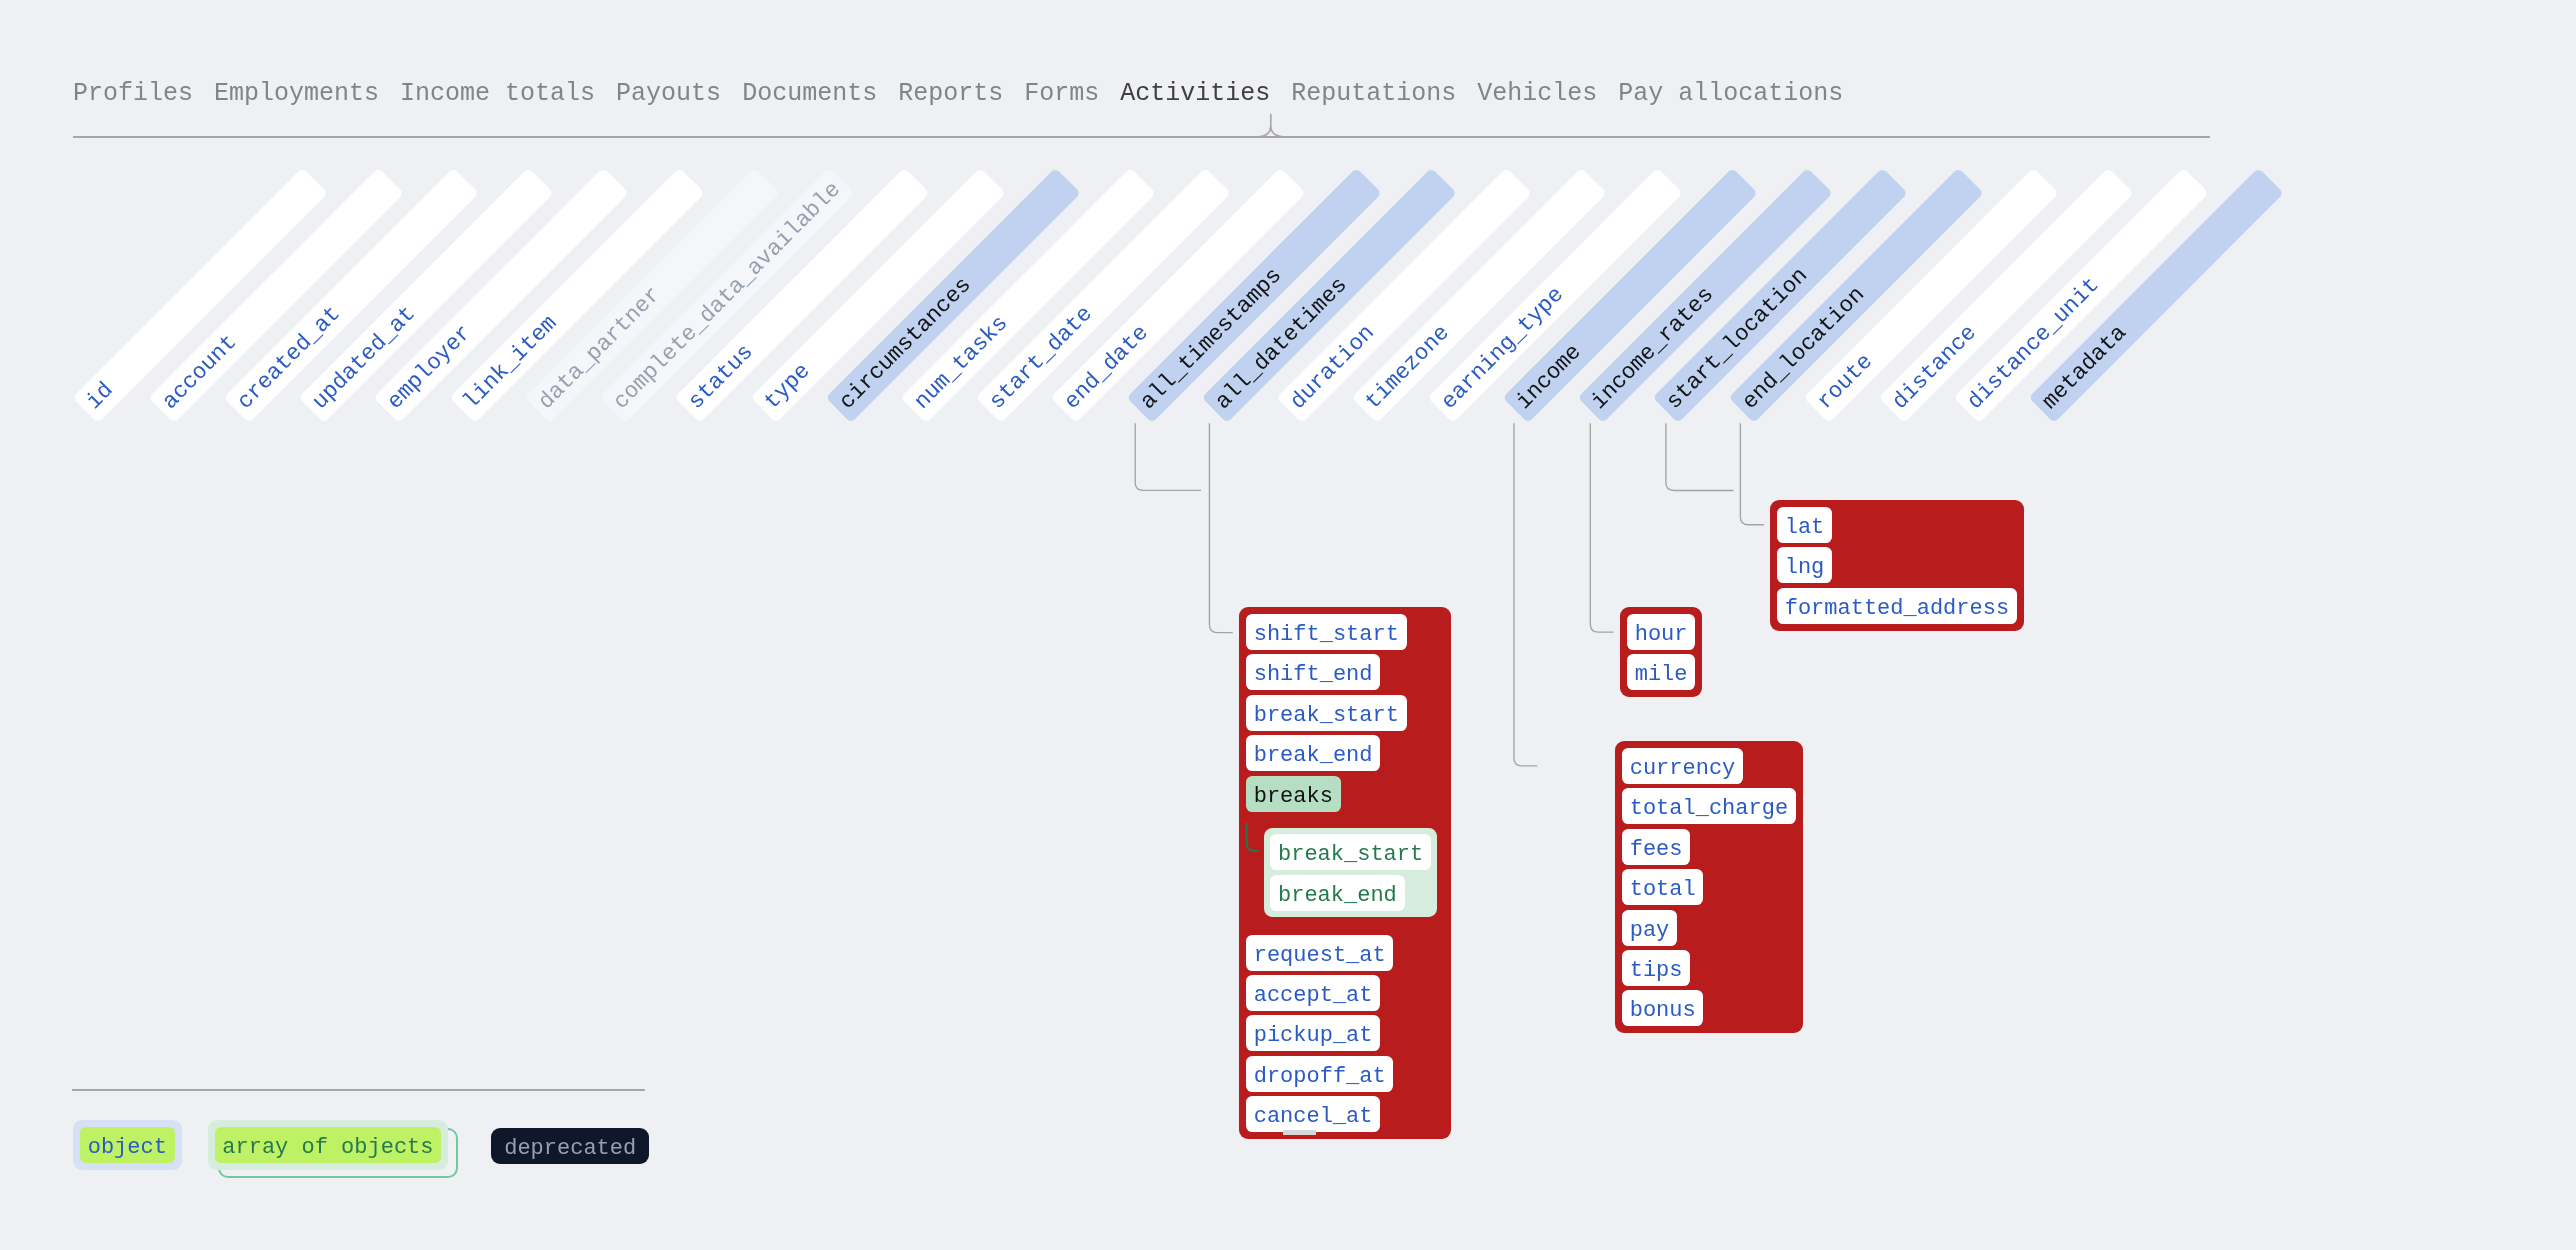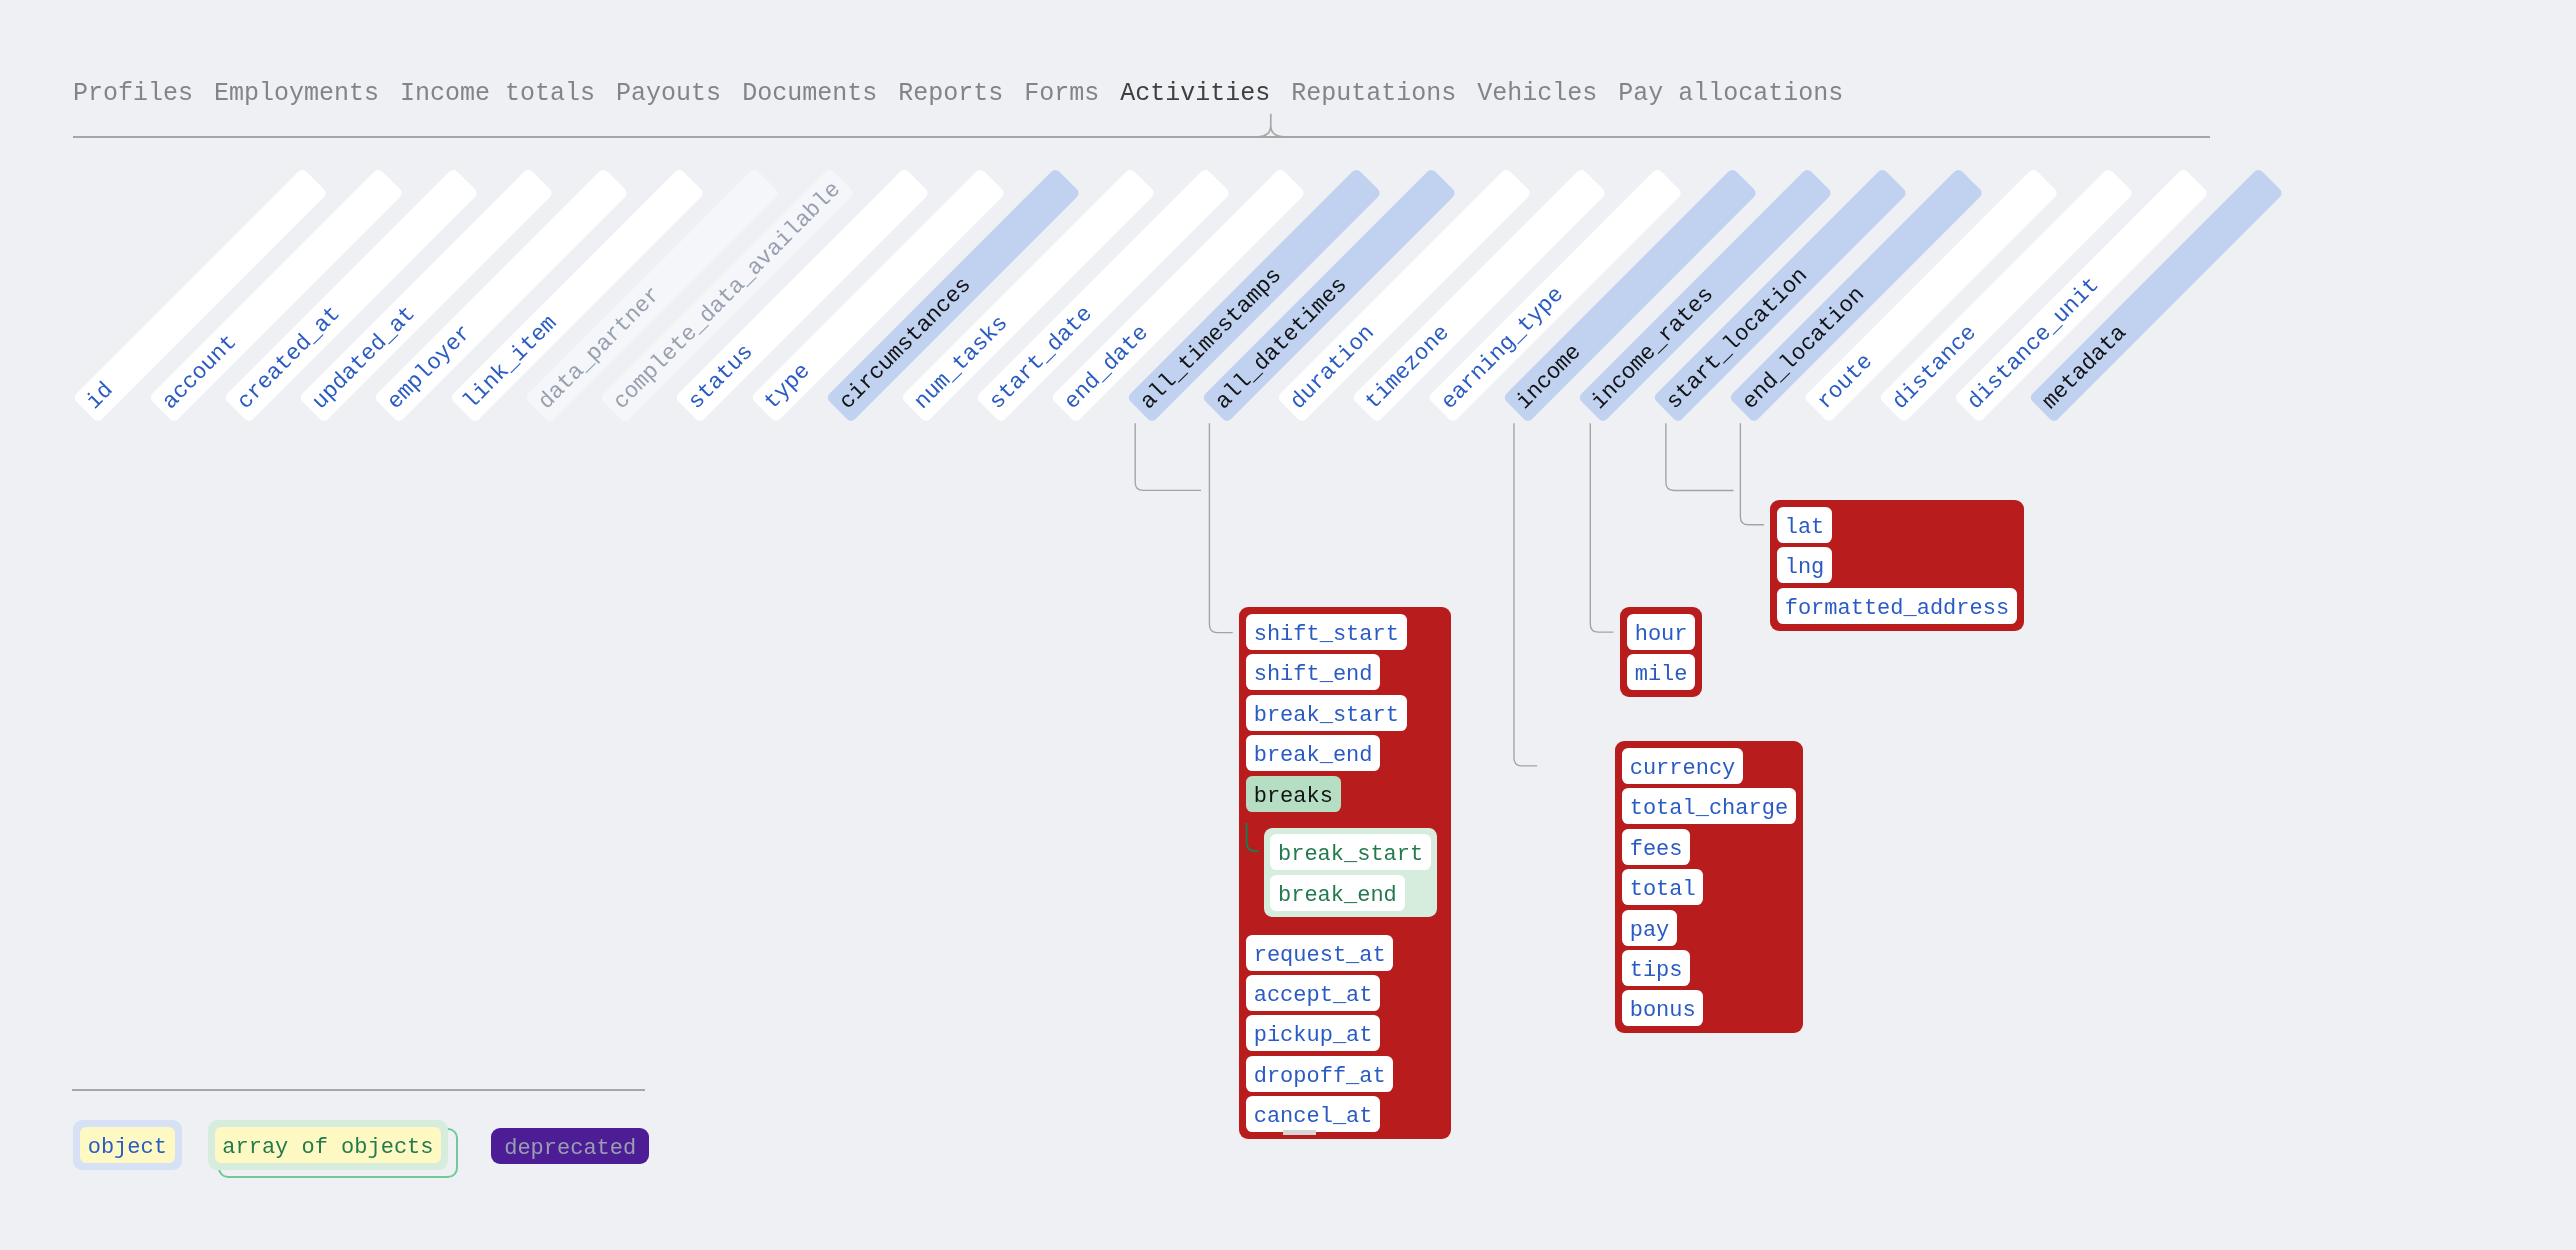--- a/index.html
+++ b/index.html
@@ -55,23 +55,23 @@
   .item.arr{background:#b5dec2;color:#111315;}
   .item.gr{color:#237a4d;}
   .scrollthumb{position:absolute;background:#d6d6d6;}
 
   
   #legend-rule{position:absolute;left:72px;top:1089px;width:573px;height:1.5px;background:#a6a6a6;}
   #legend{position:absolute;left:73px;top:1120px;display:flex;gap:26px;align-items:flex-start;}
   .lg{border-radius:9px;padding:7px;position:relative;}
   .lg.blue{background:#d7e1f6;}
   .lg.green{background:#d6ecdc;}
-  .lg-in{background:#fef9c3;border-radius:6.3px;height:36px;line-height:42px;font-size:22px;padding:0 7.7px;white-space:nowrap;color:#2a5bc4;}
+  .lg-in{background:#bef264;border-radius:6.3px;height:36px;line-height:42px;font-size:22px;padding:0 7.7px;white-space:nowrap;color:#2a5bc4;}
   .lg.green .lg-in{color:#237a4d;border-radius:6px;}
-  .lg.grey{background:#4c1d95;padding:0;margin-top:7.6px;margin-left:17px;}
+  .lg.grey{background:#0f172a;padding:0;margin-top:7.6px;margin-left:17px;}
   .lg.grey .lg-in{background:transparent;color:#97a0b0;padding:0 13px;}
   .stackline{position:absolute;left:10px;top:8.2px;right:-10px;bottom:-8.2px;border:2.7px solid #6ecb99;border-radius:10px;z-index:-1;}
 </style>
 </head>
 <body>
 
 <div id="nav">
   <div id="nav-items">
       <div class="nav-item">Profiles</div>
       <div class="nav-item">Employments</div>

